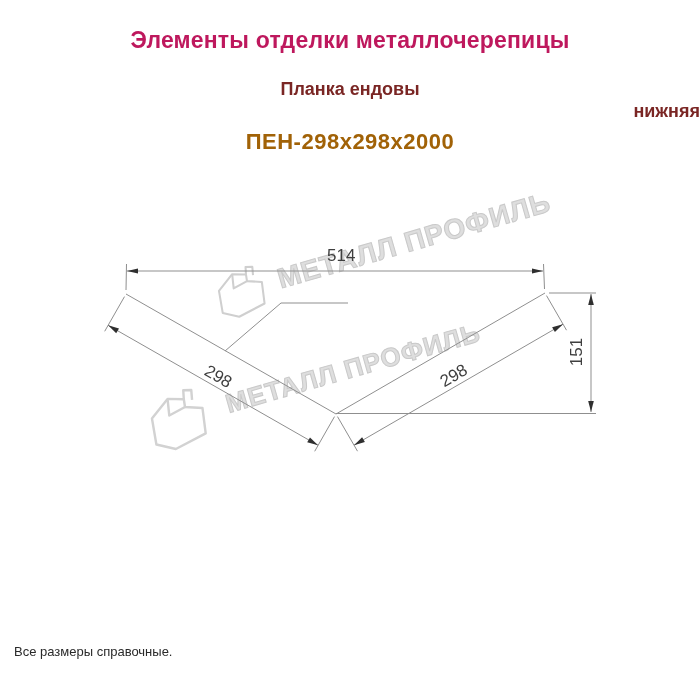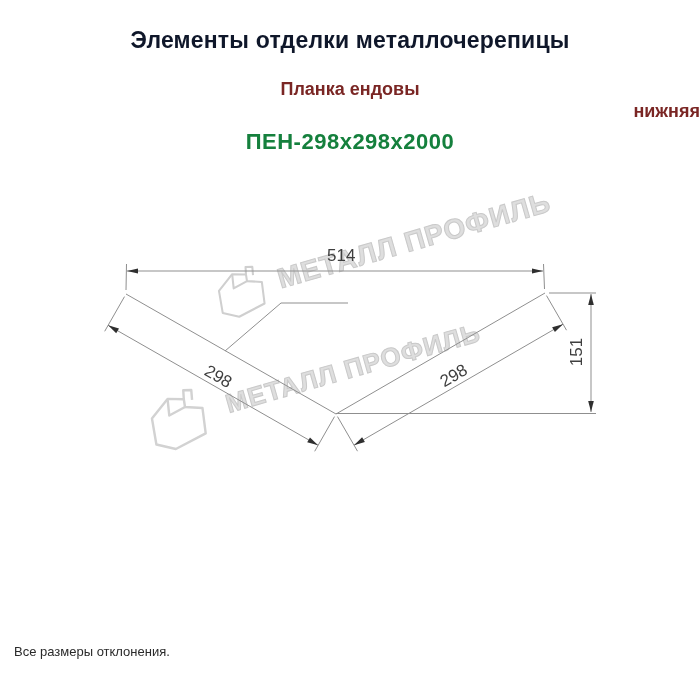--- a/index.html
+++ b/index.html
@@ -1,24 +1,24 @@
 <!DOCTYPE html>
 <html><head>
 <meta charset="utf-8">
 <style>
   html,body{margin:0;padding:0;background:#ffffff;}
   .stage{position:relative;width:700px;height:700px;background:#ffffff;overflow:hidden;
          font-family:"Liberation Sans", sans-serif;}
   .abs{position:absolute;}
   .ctr{left:0;width:700px;text-align:center;}
-  .page-title{top:27px;font-size:23px;font-weight:bold;color:#0f172a;letter-spacing:0.2px;}
+  .page-title{top:27px;font-size:23px;font-weight:bold;color:#be185d;letter-spacing:0.2px;}
   .subtitle{font-size:18px;font-weight:bold;color:#7a2624;}
   .sub1{top:79px;}
   .sub2{top:101px;text-align:right;}
-  .prod-code{top:129px;font-size:22px;font-weight:bold;color:#15803d;letter-spacing:0.5px;}
+  .prod-code{top:129px;font-size:22px;font-weight:bold;color:#a16207;letter-spacing:0.5px;}
   .dim-text{font-size:17px;color:#3f3f3f;white-space:nowrap;}
   .dim-514{left:327px;top:246px;width:48px;text-align:left;}
   .dim-298L{left:192px;top:367px;width:52px;text-align:center;transform:rotate(29.7deg);}
   .dim-298R{left:428px;top:366px;width:52px;text-align:center;transform:rotate(-30deg);}
   .dim-151{left:551px;top:342px;width:52px;text-align:center;transform:rotate(-90deg);}
   .face-label{left:277px;top:286px;width:74px;text-align:center;font-size:15px;line-height:16.5px;
               color:#2e2e2e;}
   .footer{left:14px;font-size:13px;color:#2a2a2a;}
   .f1{top:644px;}
   .f2{top:662px;}
@@ -98,15 +98,15 @@
       <polygon points="591,412 588.2,401 593.8,401"></polygon>
     </g>
   </svg>
 
   <div class="abs dim-text dim-514">514</div>
   <div class="abs dim-text dim-298L">298</div>
   <div class="abs dim-text dim-298R">298</div>
   <div class="abs dim-text dim-151">151</div>
 
 
-  <div class="abs footer f1">Все размеры отклонения.</div>
+  <div class="abs footer f1">Все размеры справочные.</div>
 
 </div>
 
 </body></html>

